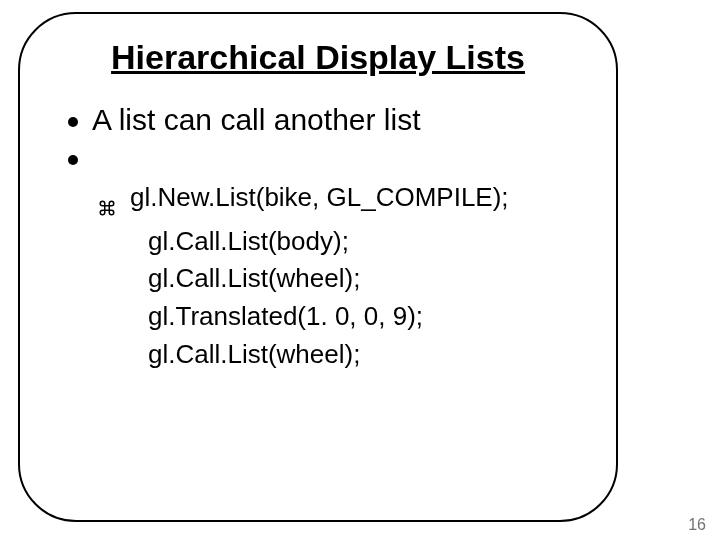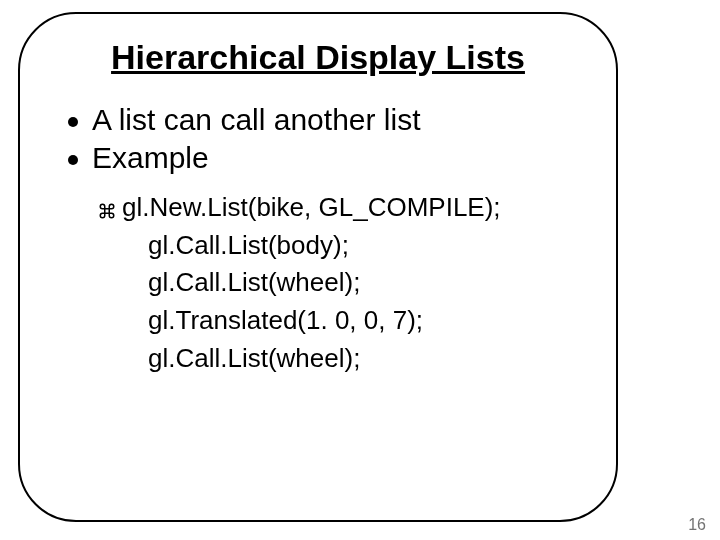--- a/index.html
+++ b/index.html
@@ -33,21 +33,23 @@
     margin-right: 14px;
     flex-shrink: 0;
   }
   .bullet-text {
     font-size: 30px;
     color: #000;
   }
   .code-block { margin-top: 14px; margin-left: 38px; }
   .code-first-row {
     display: flex;
-    align-items: center;
+    align-items: flex-end;
+    margin-bottom: 6px;
+    gap: 8px;
   }
   .cmd-icon {
     width: 18px; height: 18px;
     margin-top: 7px;
     margin-right: 6px;
     flex-shrink: 0;
   }
   .code-line {
     font-size: 26px;
     color: #000;
@@ -69,32 +71,31 @@
 
   <h1 class="title">Hierarchical Display Lists</h1>
 
   <div class="bullets">
     <div class="bullet-row">
       <span class="dot"></span>
       <span class="bullet-text">A list can call another list</span>
     </div>
     <div class="bullet-row">
       <span class="dot"></span>
-      <span class="bullet-text">Example</span>
     </div>
   </div>
 
   <div class="code-block">
     <div class="code-first-row">
       <svg class="cmd-icon" viewBox="0 0 24 24">
         <path fill="#000" d="M6 2a4 4 0 0 1 4 4v2h4V6a4 4 0 1 1 4 4h-2v4h2a4 4 0 1 1-4 4v-2h-4v2a4 4 0 1 1-4-4h2v-4H6a4 4 0 1 1 0-8zm0 2a2 2 0 1 0 0 4h2V6a2 2 0 0 0-2-2zm12 0a2 2 0 0 0-2 2v2h2a2 2 0 1 0 0-4zm-8 6v4h4v-4h-4zM6 16a2 2 0 1 0 0 4 2 2 0 0 0 2-2v-2H6zm10 0v2a2 2 0 1 0 2-2h-2z"></path>
       </svg>
       <span class="code-line">gl.New.List(bike, GL_COMPILE);</span>
     </div>
     <div class="code-line code-indent">gl.Call.List(body);</div>
     <div class="code-line code-indent">gl.Call.List(wheel);</div>
-    <div class="code-line code-indent">gl.Translated(1. 0, 0, 7);</div>
+    <div class="code-line code-indent">gl.Translated(1. 0, 0, 9);</div>
     <div class="code-line code-indent">gl.Call.List(wheel);</div>
   </div>
 
 </div>
 
 <div class="page-num">16</div>
 
 </body></html>

